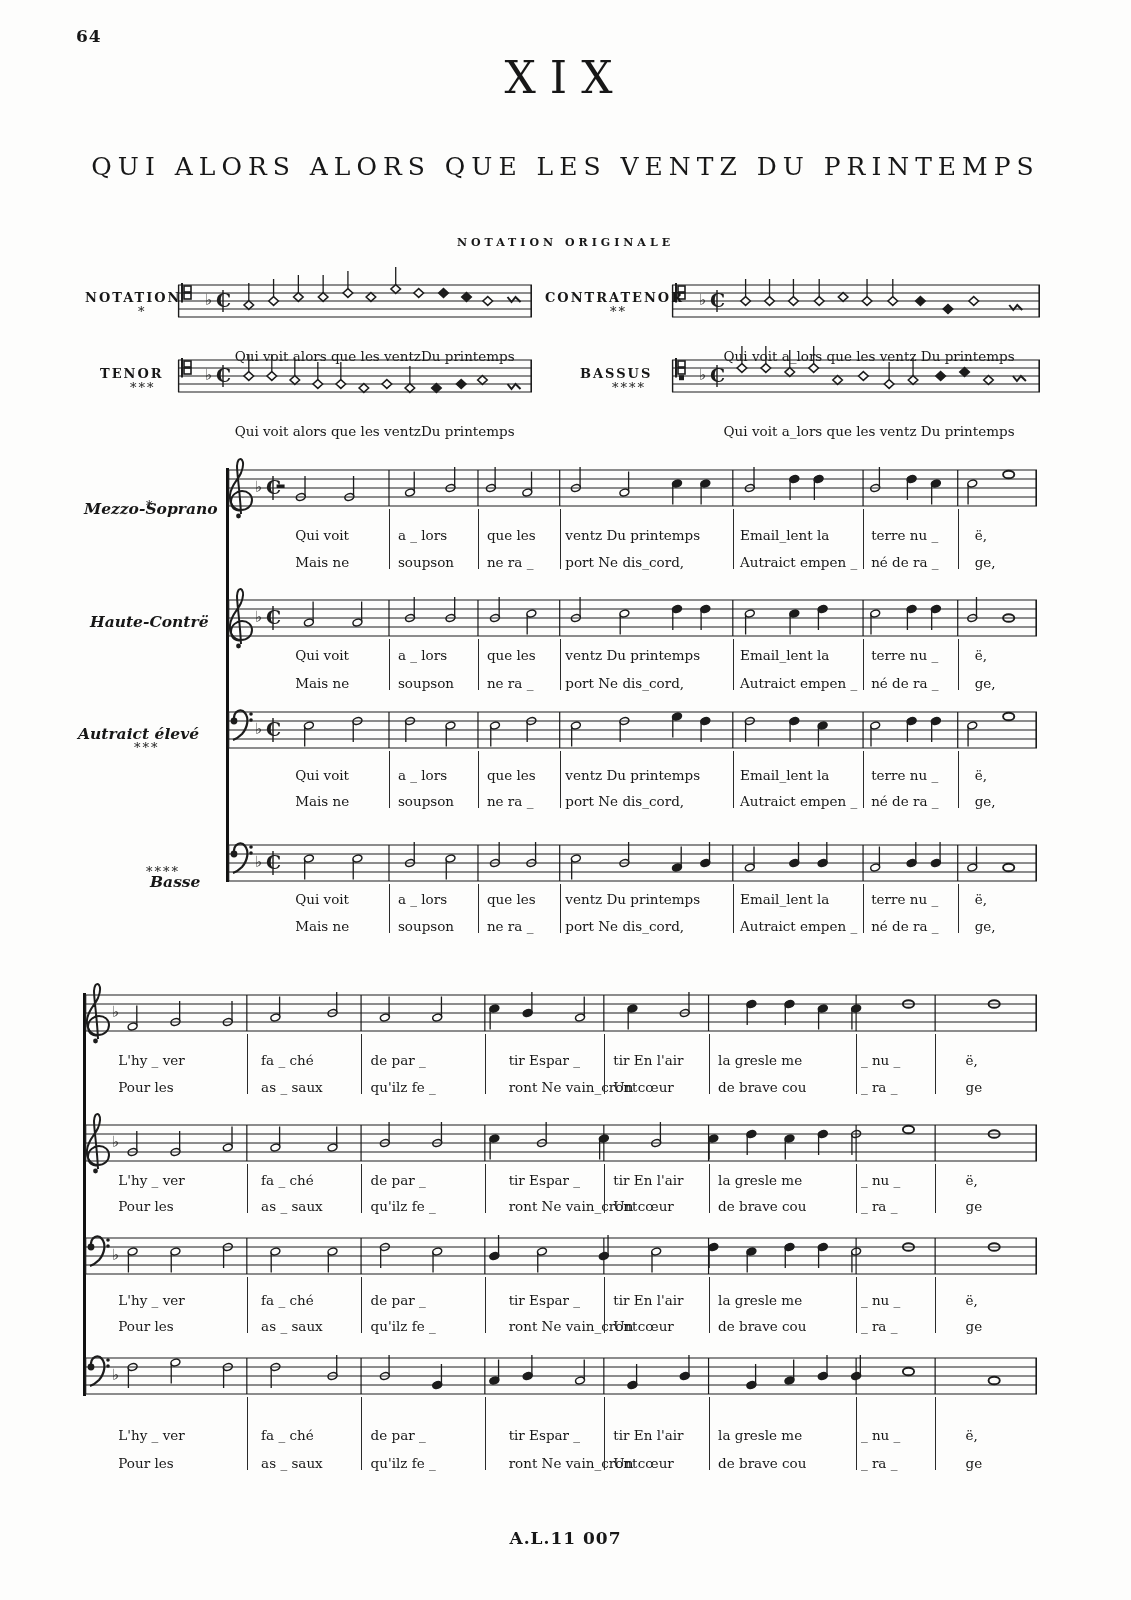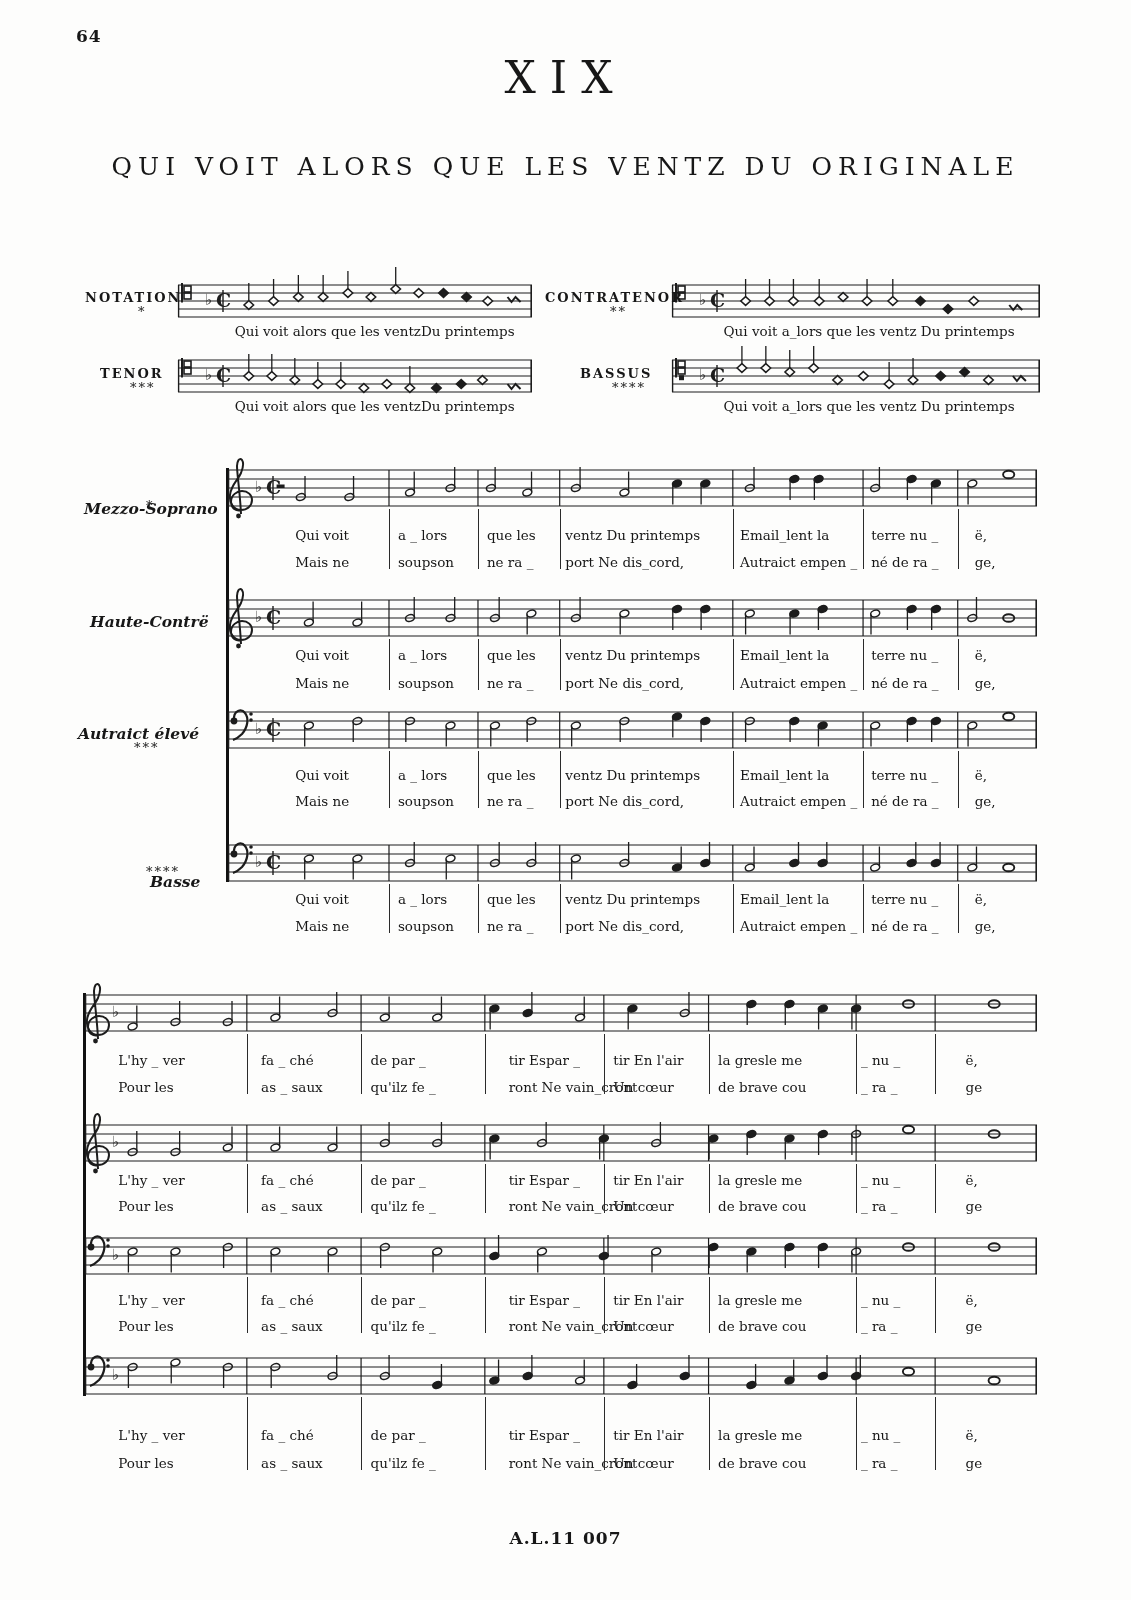--- a/index.html
+++ b/index.html
@@ -8,32 +8,33 @@
   .abs{position:absolute;}
   #pageno{left:76px;top:26px;font-size:17px;font-weight:bold;letter-spacing:1px;}
   #title{left:0;top:52px;width:100%;text-align:center;font-size:44px;letter-spacing:14px;}
   #subtitle{left:0;top:152px;width:100%;text-align:center;font-size:25px;letter-spacing:6px;font-weight:500;}
   #caption{left:0;top:236px;width:100%;text-align:center;font-size:11px;font-weight:bold;letter-spacing:4px;}
   #footer{left:0;top:1528px;width:100%;text-align:center;font-size:17px;font-weight:bold;letter-spacing:1px;}
   .ilabel{font-size:13px;font-weight:bold;letter-spacing:2px;white-space:nowrap;}
   .vlabel{font-size:15.5px;font-style:italic;font-weight:600;white-space:nowrap;}
   .stars{font-size:13px;letter-spacing:2px;line-height:8px;}
   .lyr{font-size:13.5px;white-space:nowrap;line-height:15px;}
-  .ilyr{font-size:13.5px;white-space:nowrap;font-weight:500;}
+  .ilyr{font-size:13.5px;white-space:nowrap;font-weight:500;margin-top:25px;}
   .barext{width:1px;background:#2a2a2a;}
   .sysline{width:3px;background:#111;}
   svg{overflow:visible;}
 </style>
 </head>
 <body>
 
 <div id="page">
   <div class="abs" id="pageno">64</div>
   <div class="abs" id="title">XIX</div>
-  <div class="abs" id="subtitle">QUI VOIT ALORS QUE LES VENTZ DU ORIGINALE</div>
+  <div class="abs" id="subtitle">QUI ALORS ALORS QUE LES VENTZ DU PRINTEMPS</div>
+  <div class="abs" id="caption">NOTATION ORIGINALE</div>
   <div class="abs" id="score" style="left:0;top:0;width:100%;height:100%;">
       <div class="abs sysline" style="left: 226px; top: 468px; height: 414px;"></div>
       <div class="abs sysline" style="left: 83px; top: 993px; height: 403px;"></div>
       <svg width="362" height="120" style="position: absolute; left: 178px; top: 255px;">
         <line x1="0" y1="30" x2="354" y2="30" stroke="#1c1c1c" stroke-width="1.1"></line>
         <line x1="0" y1="38" x2="354" y2="38" stroke="#1c1c1c" stroke-width="1.1"></line>
         <line x1="0" y1="46" x2="354" y2="46" stroke="#1c1c1c" stroke-width="1.1"></line>
         <line x1="0" y1="54" x2="354" y2="54" stroke="#1c1c1c" stroke-width="1.1"></line>
         <line x1="0" y1="62" x2="354" y2="62" stroke="#1c1c1c" stroke-width="1.1"></line>
         <line x1="0.6" y1="30" x2="0.6" y2="62" stroke="#1c1c1c" stroke-width="1.4"></line>

